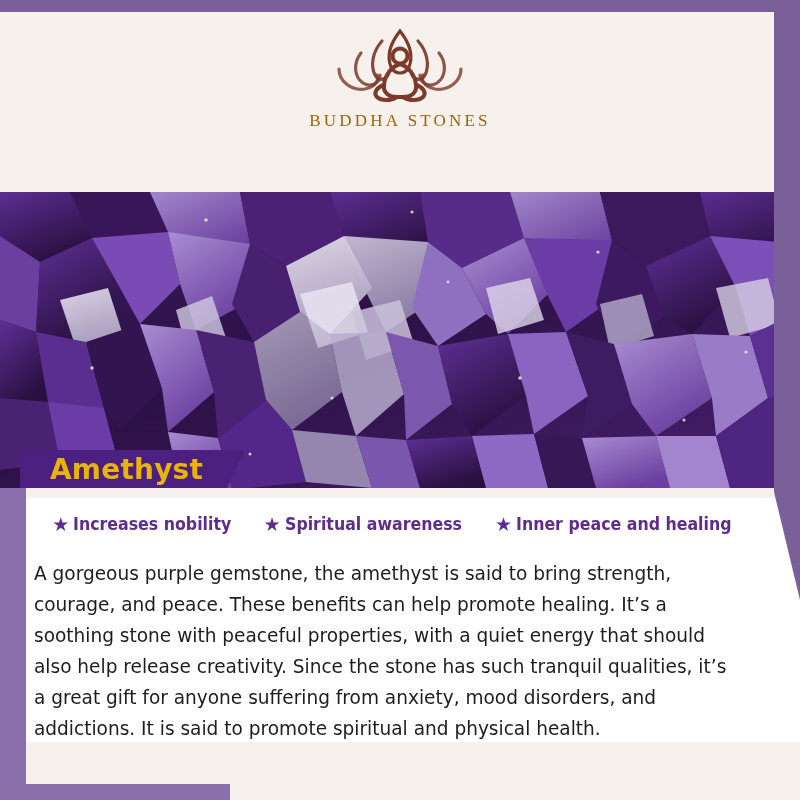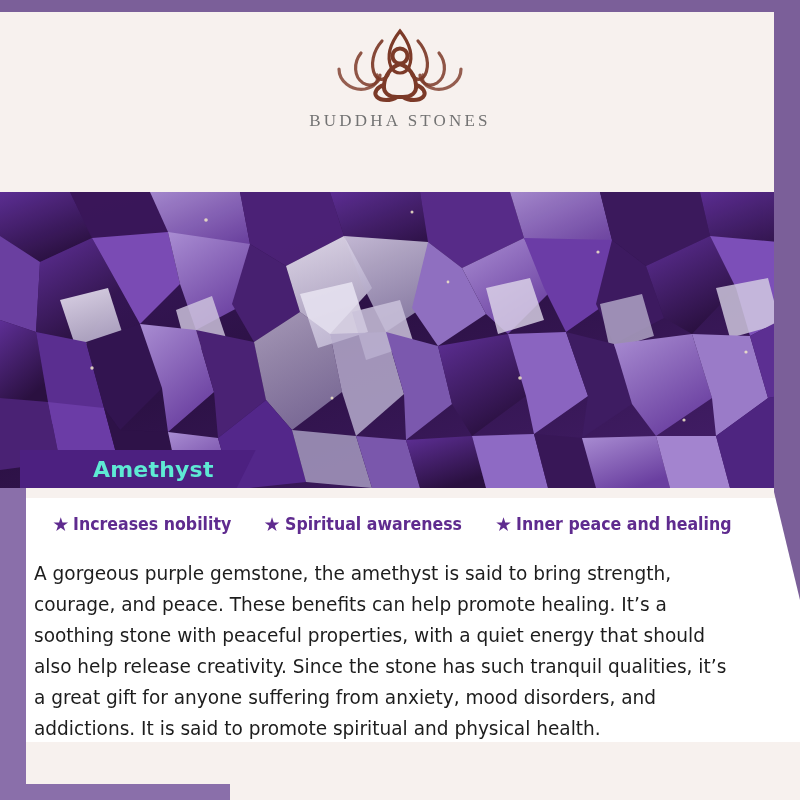--- a/index.html
+++ b/index.html
@@ -69,21 +69,21 @@
   .logo-mark {
     width: 150px;
     height: 86px;
     display: block;
   }
   .logo-text {
     margin-top: 2px;
     font-family: "Liberation Serif", serif;
     font-size: 17px;
     letter-spacing: 3.2px;
-    color: #737373;
+    color: #a16207;
     white-space: nowrap;
   }
 
   
   .title-band {
     position: absolute;
     top: 140px; left: 22px;
     width: 756px; height: 52px;
     background: #fdfaf8;
     display: flex;
@@ -121,27 +121,26 @@
     background: #4c2080;
     z-index: 5;
     display: flex;
     align-items: center;
     padding-left: 30px;
     padding-right: 42px;
     box-sizing: border-box;
     clip-path: polygon(0 0, 100% 0, 92% 100%, 0 100%);
   }
   .stone-name {
-    color: #5eead4;
+    color: #eab308;
     font-family: "DejaVu Sans", sans-serif;
     font-weight: bold;
-    font-size: 22px;
+    font-size: 28px;
     letter-spacing: 0.2px;
     white-space: nowrap;
-    margin-left: 43px;
   }
 
   
   .content {
     position: absolute;
     top: 488px; left: 0;
     width: 800px; height: 312px;
     background: #ffffff;
     z-index: 3;
   }

